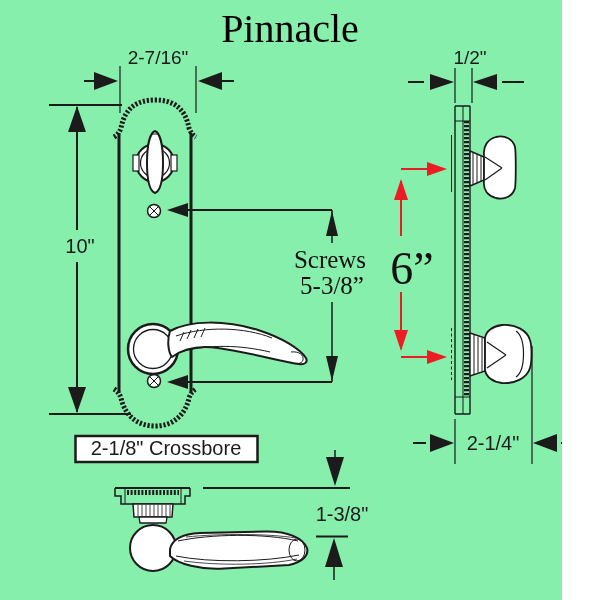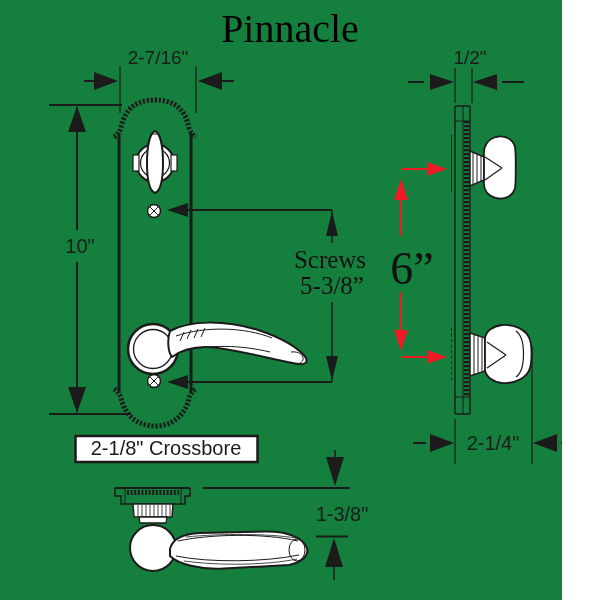--- a/index.html
+++ b/index.html
@@ -1,17 +1,17 @@
 <!DOCTYPE html>
 <html style="--line: #1b1b1b; --red: #ed1c24;"><head>
 <meta charset="utf-8">
 <style>
   html,body { margin:0; padding:0; background:#fff; }
   .canvas {
-    position:relative; width:562px; height:600px; background:#15803d;
+    position:relative; width:562px; height:600px; background:#86efac;
     font-family:"Liberation Sans", sans-serif; overflow:hidden;
   }
   svg text { user-select:none; }
   .ln  { stroke:var(--line,#1b1b1b); fill:none; }
   .fw  { stroke:var(--line,#1b1b1b); fill:#fff; }
   .hd  { fill:var(--line,#1b1b1b); stroke:none; }
   .rln { stroke:var(--red,#ed1c24); fill:none; }
   .rhd { fill:var(--red,#ed1c24); stroke:none; }
   .dim  { font-family:"Liberation Sans", sans-serif; font-size:20px; fill:#1b1b1b; }
   .dimsm{ font-family:"Liberation Sans", sans-serif; font-size:19px; fill:#1b1b1b; }

